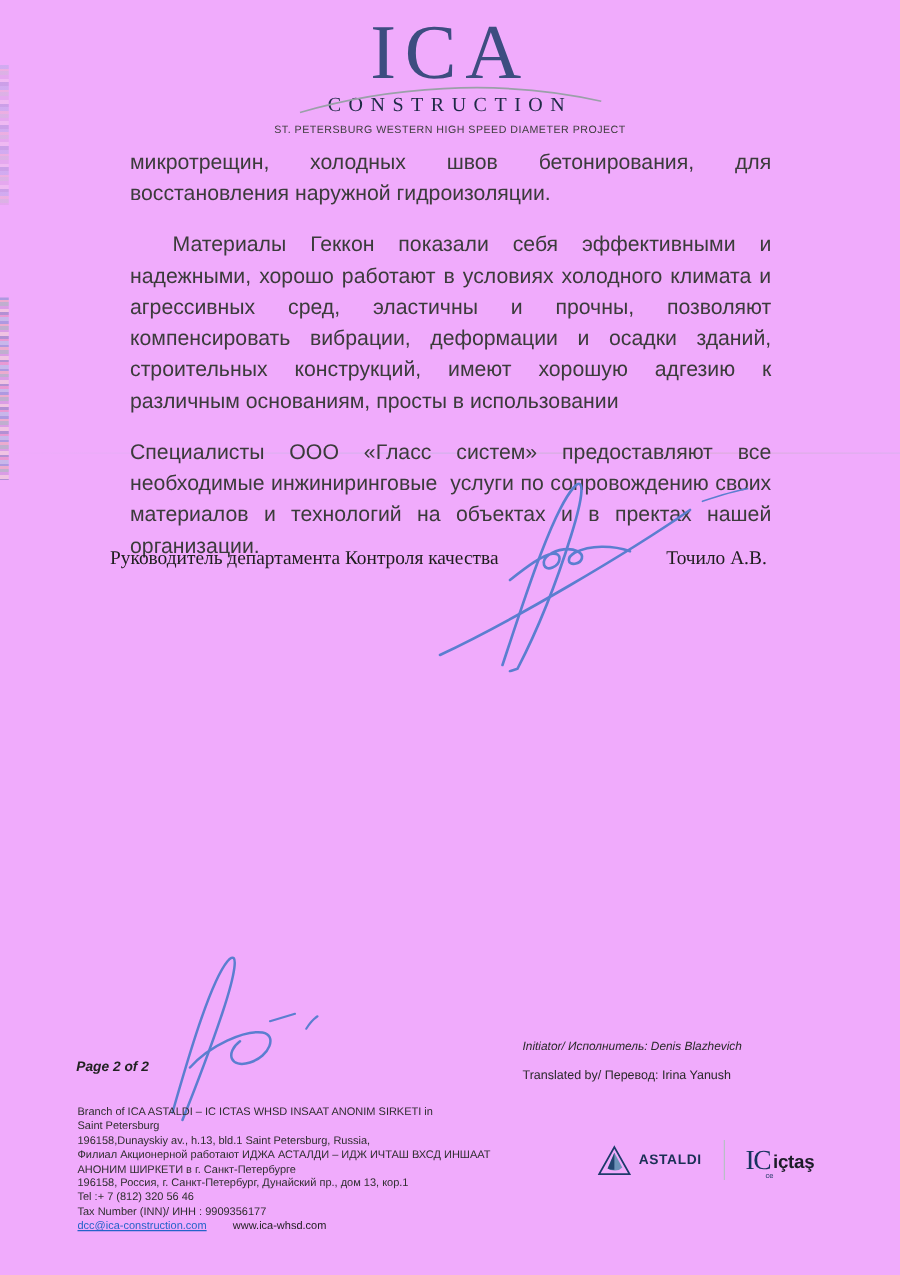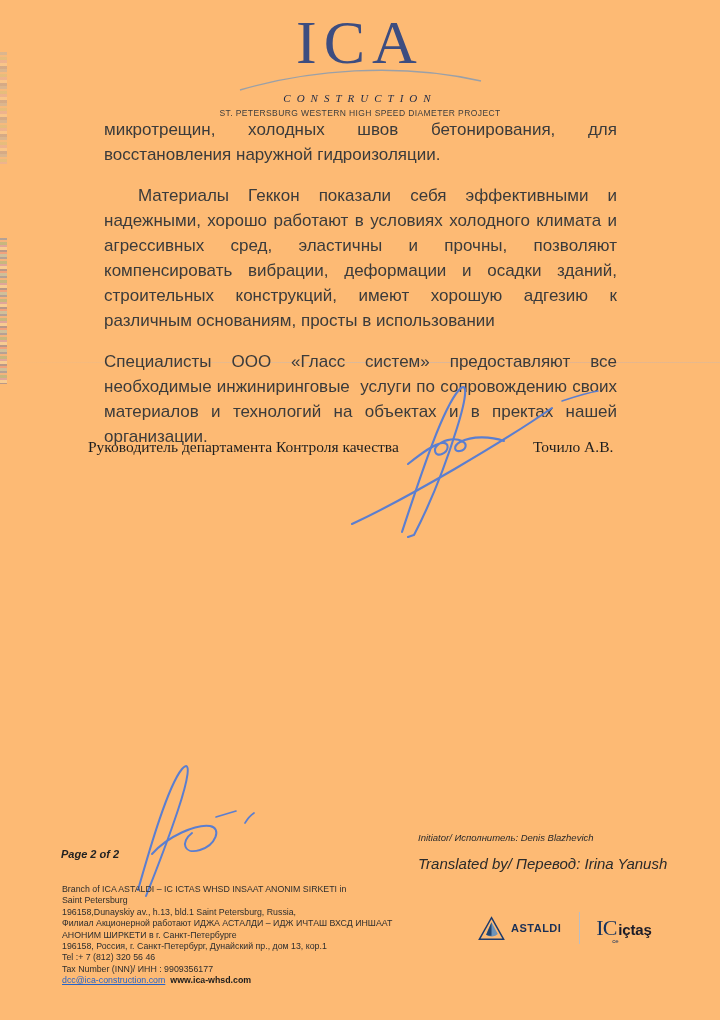--- a/index.html
+++ b/index.html
@@ -1,18 +1,18 @@
 <!DOCTYPE html>
 <html><head>
 <meta charset="utf-8">
 <style>
   html,body{margin:0;padding:0;}
   body{width:720px;height:1020px;position:relative;background:#fffefc;overflow:hidden;
        font-family:"Liberation Sans",sans-serif;}
-  .page{position:absolute;inset:0;background:#fdba74;}
+  .page{position:absolute;inset:0;background:#f0abfc;}
 
   
   .noise-strip{position:absolute;left:0;width:7px;}
   .noise-a{top:52px;height:112px;opacity:.55;
     background:repeating-linear-gradient(to bottom,
       rgba(130,170,210,.5) 0 3px, rgba(225,185,150,.45) 3px 5px,
       rgba(150,200,150,.4) 5px 8px, rgba(200,160,205,.5) 8px 11px,
       rgba(235,235,210,.4) 11px 14px, rgba(110,130,180,.5) 14px 17px);}
   .noise-b{top:238px;height:146px;opacity:.8;
     background:repeating-linear-gradient(to bottom,
@@ -21,22 +21,22 @@
       rgba(240,230,190,.5) 9px 12px, rgba(100,110,160,.55) 12px 14px,
       rgba(220,120,140,.45) 14px 16px, rgba(140,200,210,.5) 16px 19px);}
   .noise-hline{position:absolute;left:0;top:362px;width:720px;height:1px;
     background:linear-gradient(to right, rgba(170,185,210,.0) 0%, rgba(170,185,210,.45) 55%, rgba(200,170,170,.5) 70%, rgba(170,185,210,.25) 100%);}
 
   
   .logo-wrap{position:absolute;top:10px;left:0;width:720px;text-align:center;}
   .logo-letters{font-family:"Liberation Serif",serif;font-size:62px;line-height:64px;
     color:#3d4d80;letter-spacing:7px;font-weight:400;}
   .logo-arc{position:absolute;left:238px;top:50px;pointer-events:none;}
-  .logo-construction{font-family:"Liberation Serif",serif;font-size:11px;letter-spacing:6px;
-    color:#1e2946;margin-top:18px;font-style:italic;}
+  .logo-construction{font-family:"Liberation Serif",serif;font-size:16px;letter-spacing:6px;
+    color:#1e2946;margin-top:2px;}
   .logo-tagline{font-size:8.5px;letter-spacing:.4px;color:#3c3c3c;margin-top:4px;}
 
   
   .doc-body{position:absolute;left:88px;top:101px;width:545px;
     font-size:17px;line-height:25px;color:#3b3b3b;text-align:justify;}
   .doc-body p{margin:16px;}
   .p1{margin-bottom:13px;}
   .p2{text-indent:34px;margin-bottom:9px;}
 
   
@@ -48,26 +48,26 @@
   .sig-footer{position:absolute;left:108px;top:760px;}
 
   
   .page-label{position:absolute;left:61px;top:828px;font-size:11px;font-style:italic;
     font-weight:bold;color:#222;margin-top:20px;}
   .approved-row{position:absolute;left:61px;top:858px;font-size:10px;font-style:italic;
     font-weight:bold;color:#222;}
   .approved-line{display:inline-block;width:168px;border-bottom:1.2px solid #3a3a3a;
     height:11px;margin:0 6px 0 4px;}
   .initiator{position:absolute;left:418px;top:832px;font-size:9.5px;font-style:italic;color:#2a2a2a;}
-  .translated{position:absolute;left:418px;top:855px;font-size:15px;font-style:italic;color:#2a2a2a;}
+  .translated{position:absolute;left:418px;top:855px;font-size:10px;color:#2a2a2a;}
 
   .address{position:absolute;left:62px;top:884px;font-size:8.8px;line-height:11.4px;color:#2e2e2e;}
   .address .line{display:block;}
   .email-link{color:#2563c9;text-decoration:underline;cursor:pointer;}
-  .website{font-weight:bold;color:#1d1d1d;margin-left:5px;}
+  .website{font-weight:normal;color:#1d1d1d;margin-left:21px;}
 
   .logos-row{position:absolute;left:478px;top:912px;display:flex;align-items:center;}
   .astaldi{display:flex;align-items:center;}
   .astaldi-text{font-size:11px;font-weight:bold;color:#1a2f55;letter-spacing:.5px;margin-left:6px;}
   .logo-divider{width:1px;height:32px;background:#b9bec6;margin:0 16px 0 18px;}
   .ictas{display:flex;align-items:center;position:relative;}
   .ictas-mark{font-family:"Liberation Serif",serif;font-size:22px;line-height:22px;color:#16335e;letter-spacing:-1px;}
   .ictas-sub{position:absolute;left:16px;top:21px;font-size:6px;color:#16335e;}
   .ictas-text{font-size:15px;font-weight:bold;color:#1c1c28;margin-left:2px;margin-top:3px;letter-spacing:-0.2px;}
 </style>

